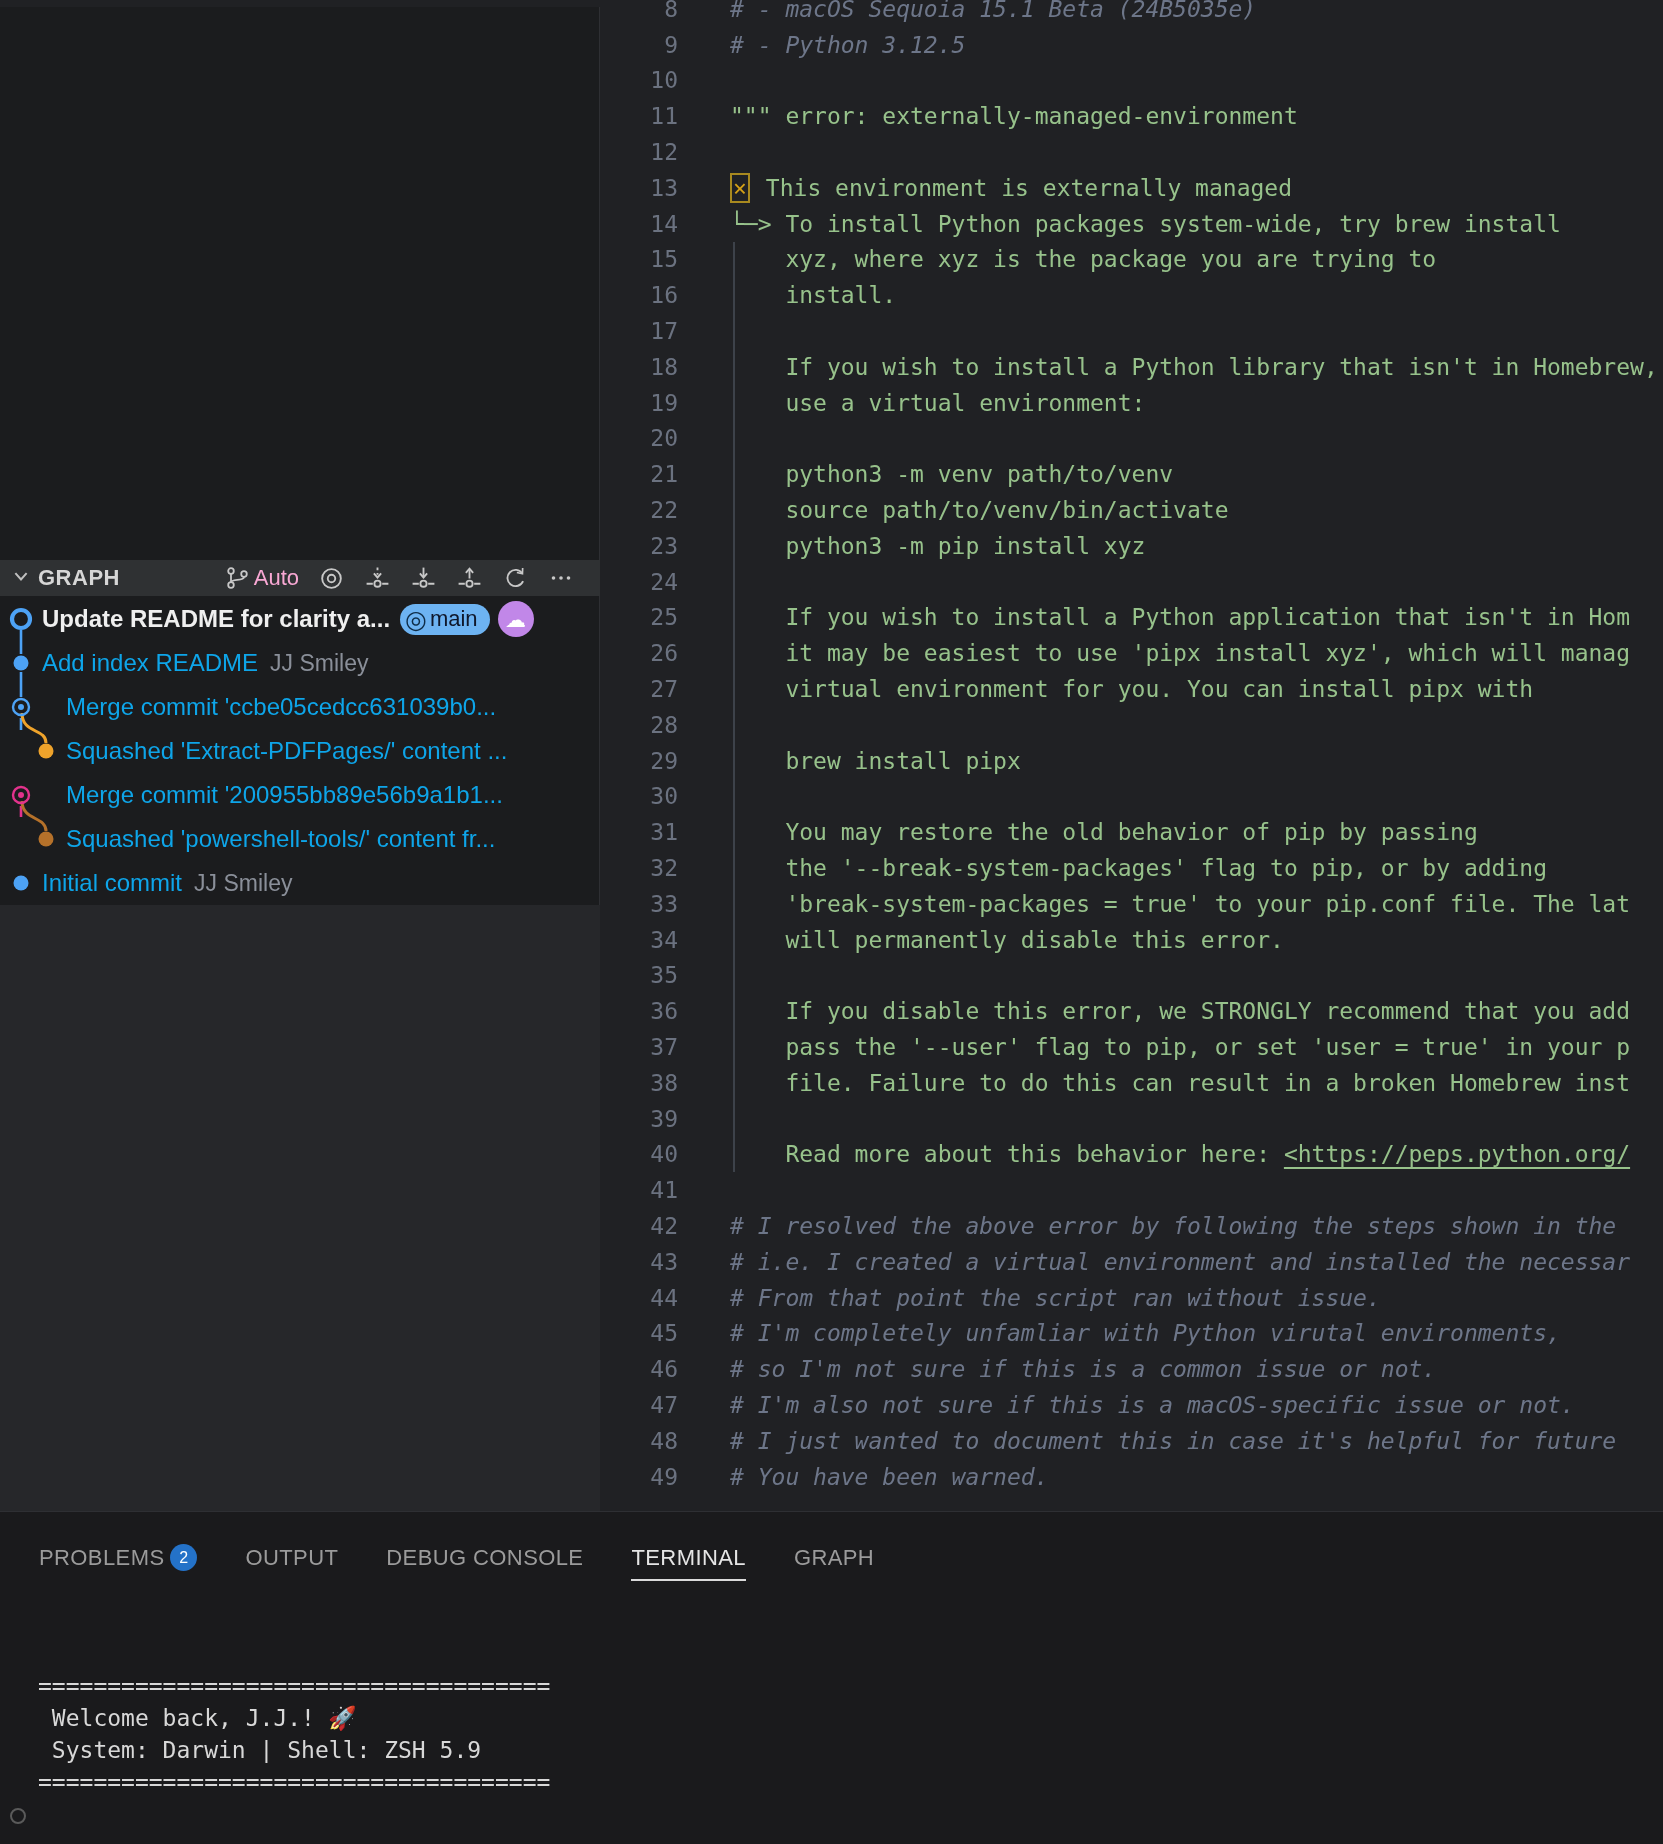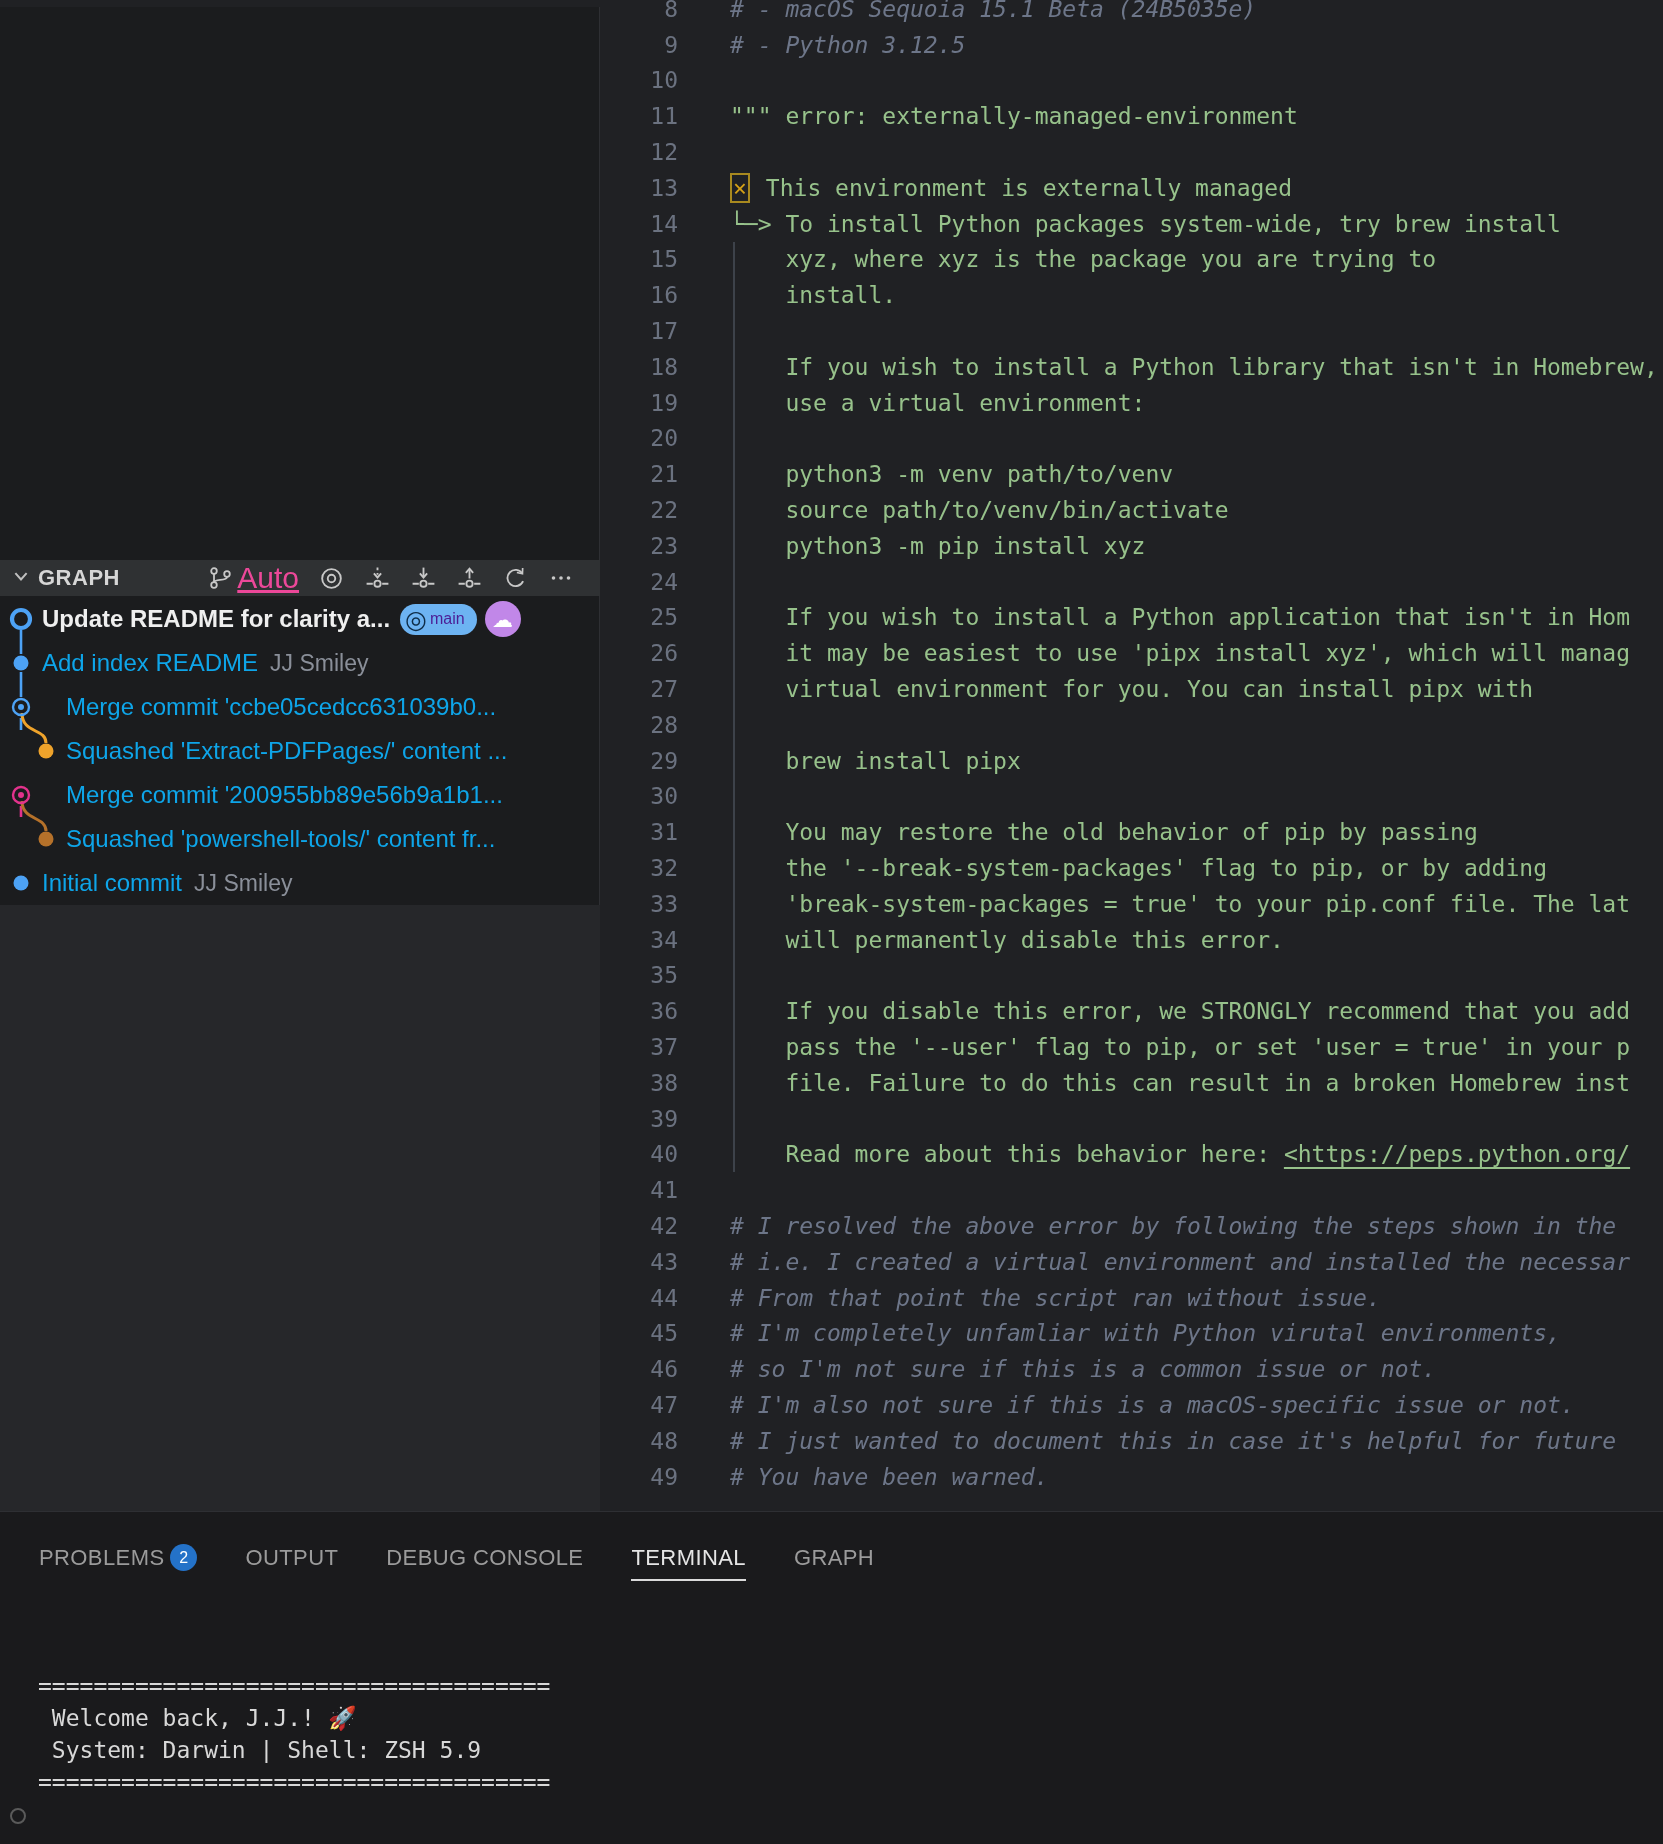--- a/index.html
+++ b/index.html
@@ -11,33 +11,33 @@
   #sidebar { position:absolute; left:0; top:7px; width:600px; height:1511px;
     background:#1b1c1e; border-right:1px solid #2e2f33; }
   #sidebar-lower { position:absolute; left:0; top:898px; width:600px; height:613px;
     background:#26272a; }
   #graph-header { position:absolute; left:0; top:553px; width:600px; height:36px;
     background:#2f3133; display:flex; align-items:center; padding:0 26px 0 12px; }
   #graph-title { color:#d6d6d6; font-weight:bold; font-size:22px; letter-spacing:.5px; margin-left:8px; }
   #graph-toolbar { margin-left:auto; display:flex; align-items:center; gap:19px; }
   .tb-icon { display:flex; align-items:center; gap:4px; cursor:pointer; }
   .tb-icon svg { display:block; }
-  #auto-label { color:#ec4899; font-size:30px;text-decoration:underline; }
+  #auto-label { color:#f9a8d4; font-size:22px; }
   
   #commit-list { position:absolute; left:0; top:590px; width:600px; height:308px; }
   #graph-lanes { position:absolute; left:0; top:0; }
   .commit-row { position:relative; height:44px; display:flex; align-items:center;
     width:100%; overflow:hidden; white-space:nowrap; }
   .commit-label { color:#0ea5e9; font-size:24px; }
   .commit-label.bold { font-weight:bold; color:#efefef; }
   .commit-author { color:#8a8f99; font-size:23px; margin-left:12px; }
   .branch-badge { display:inline-flex; align-items:center; margin-left:10px;
     background:#6db3f2; border-radius:16px; height:31px; padding:0 12px 0 5px; gap:3px; }
   .branch-badge .badge-target { color:#0e2c47; font-size:25px; line-height:1; }
-  .branch-badge .badge-label { color:#4c1d95; font-size:16px; }
+  .branch-badge .badge-label { color:#0f172a; font-size:22px; }
   .cloud-circle { display:inline-flex; align-items:center; justify-content:center;
     width:36px; height:36px; border-radius:50%; background:#c187e8; margin-left:8px; }
   .cloud-circle span { color:#ffffff; font-size:21px; line-height:1; }
 
   
   #editor { position:absolute; left:601px; top:0; width:1062px; height:1511px;
     background:#202124; overflow:hidden; }
   #editor-lines { position:absolute; left:0; top:-9px; width:100%; }
   .code-line { display:flex; height:35.8px; align-items:center;
     font-family:"DejaVu Sans Mono", monospace; font-size:23px; white-space:pre; }

